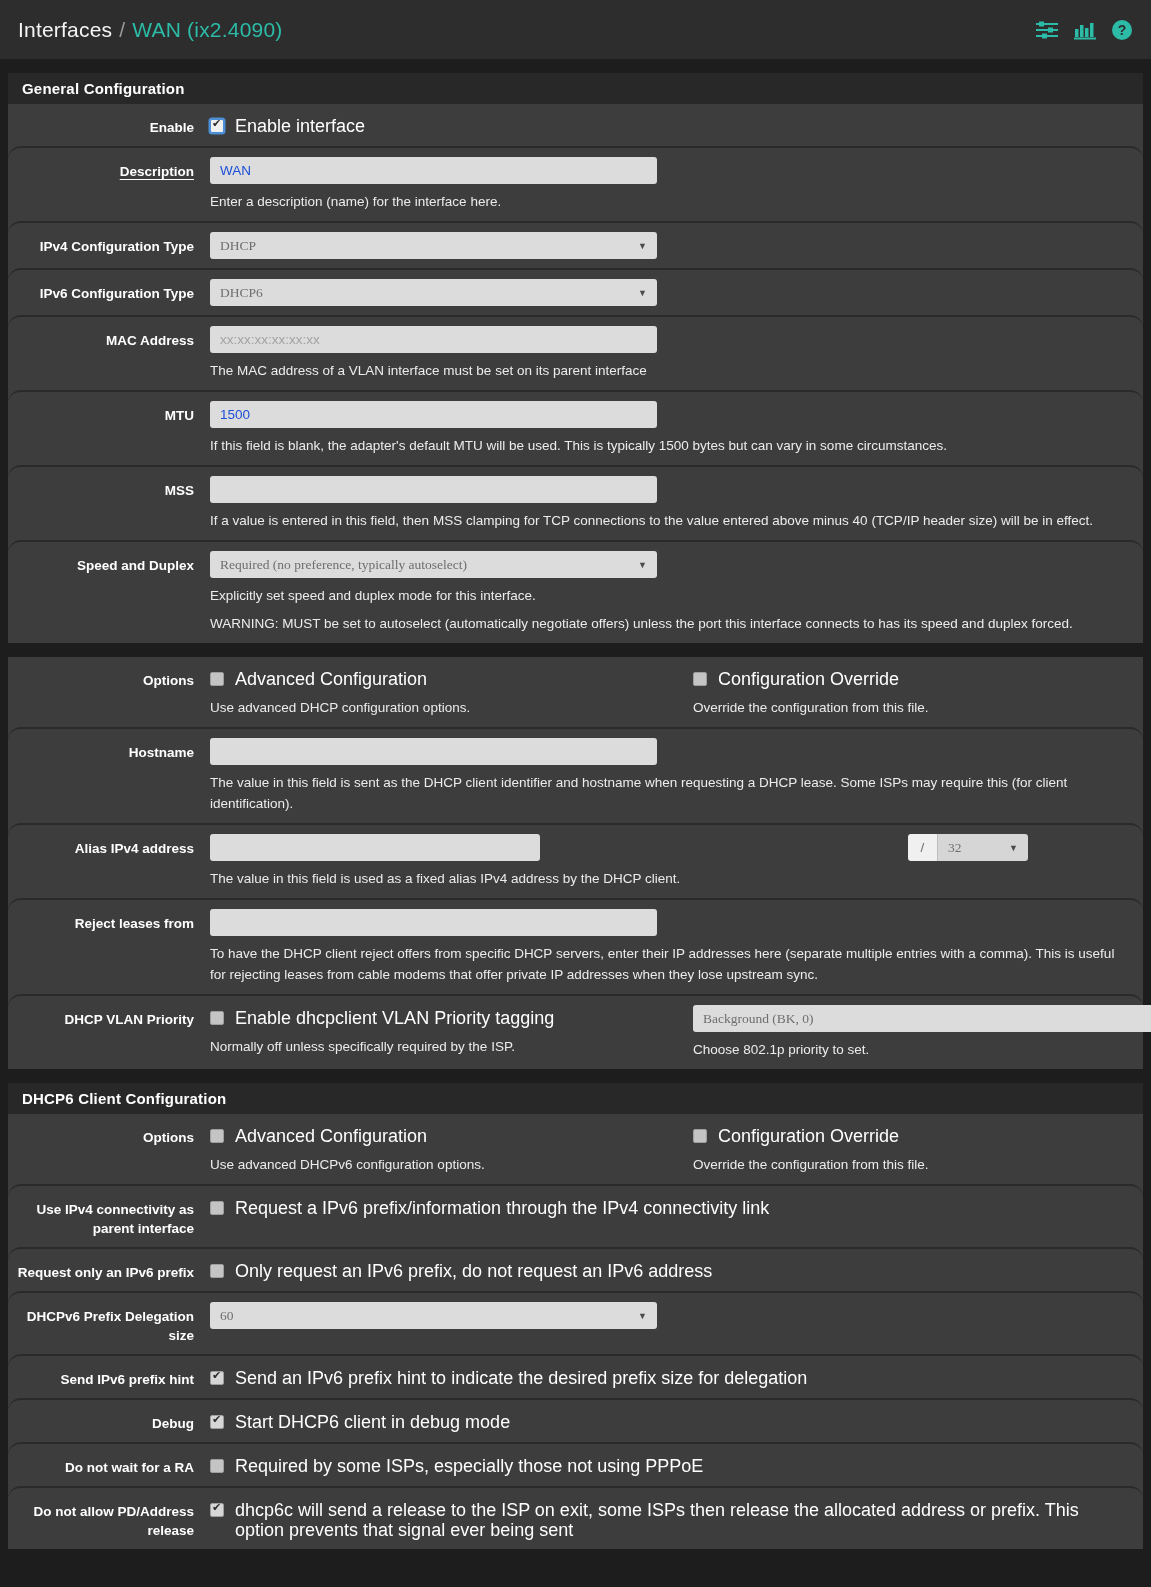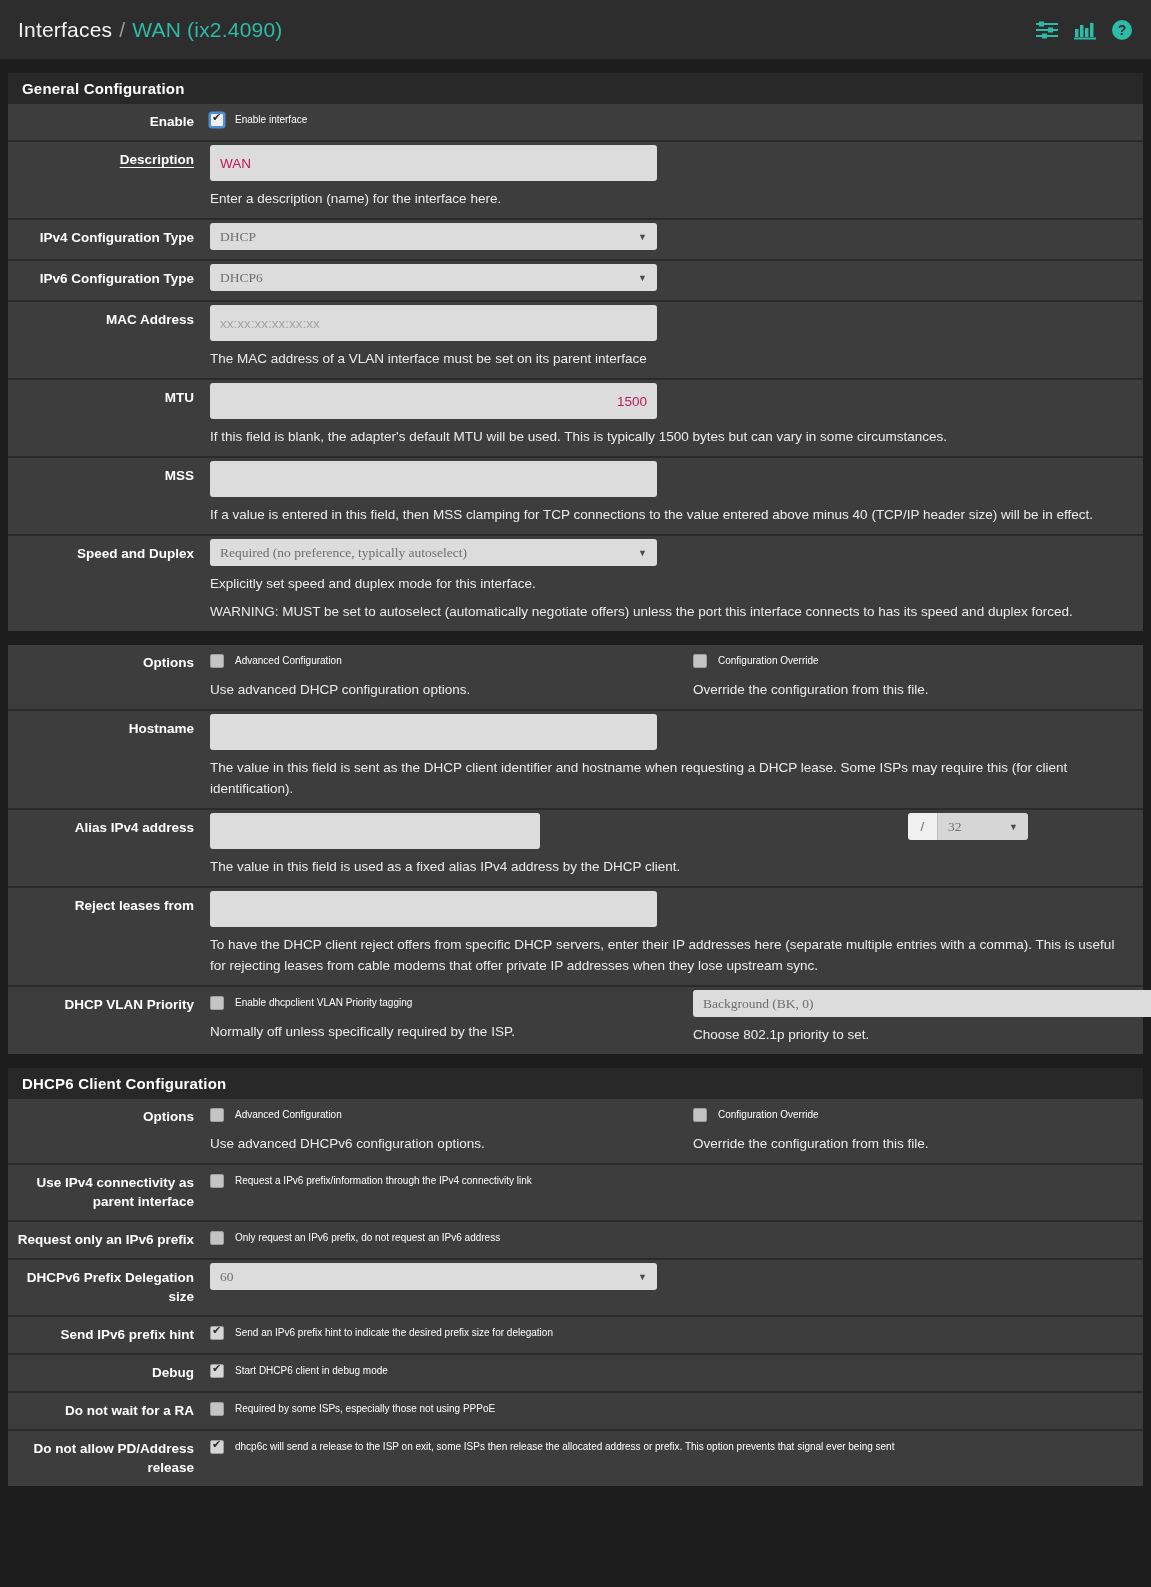--- a/index.html
+++ b/index.html
@@ -17,48 +17,48 @@
   .crumb .sep{color:#9a9a9a;padding:0 7px;}
   .crumb .sub{color:#2bbba7;}
   .topbar-icons{display:flex;align-items:center;gap:14px;}
   .tb-icon{display:inline-flex;cursor:pointer;}
   
   .panel{margin:14px 8px 0;background:#3d3d3d;}
   .panel-header{
     background:#282828;color:#fff;font-weight:bold;font-size:15px;
     padding:7px 14px;letter-spacing:.2px;
   }
-  .row{display:flex;padding:3px 14px 9px 0;}
+  .row{display:flex;padding:9px 14px 9px 0;border-radius:13px;}
   .row + .row{border-top:2px solid #2a2a2a;}
   .row-label{
     width:186px;flex-shrink:0;text-align:right;color:#ffffff;font-weight:bold;
     font-size:13.5px;line-height:19px;padding-top:5px;
   }
   .row-label.underline{text-decoration:underline;text-underline-offset:3px;}
   .row-content{margin-left:16px;flex:1;position:relative;display:flex;}
   .col{flex:1;min-width:0;}
   .col-fixed{flex:0 0 483px;width:483px;}
   .col2{flex:0 0 442px;width:442px;}
   
   .fi-input{
-    display:block;background:#dcdcdc;border:0;border-radius:3px;height:36px;
-    padding:0 10px;color:#be185d;font-size:13.5px;box-sizing:border-box;
+    display:block;background:#dcdcdc;border:0;border-radius:3px;height:27px;
+    padding:0 10px;color:#1d4ed8;font-size:13.5px;box-sizing:border-box;
     font-family:"Liberation Sans",sans-serif;outline:none;
   }
   .fi-input::placeholder{color:#a3a3a3;}
   .fi-select{
     background:#dcdcdc;border-radius:3px;height:27px;display:flex;
     align-items:center;justify-content:space-between;padding:0 10px;
     box-sizing:border-box;color:#6e6e6e;font-size:13.5px;cursor:pointer;font-family:Liberation Serif, serif;
   }
   .sel-arrow{font-size:9px;color:#4a4a4a;margin-left:8px;}
   .fi-help{color:#ececec;font-size:13.5px;line-height:21px;margin-top:7px;}
   .fi-check{display:flex;align-items:flex-start;padding-top:3px;cursor:pointer;}
   .fi-check + .fi-help{margin-top:8px;}
-  .check-label{color:#ffffff;font-size:10px;line-height:20px;}
+  .check-label{color:#ffffff;font-size:18px;line-height:20px;}
   .box{
     width:14px;height:14px;background:#c4c4c4;border-radius:2px;flex-shrink:0;
     margin:3px 11px 0 0;position:relative;border:1px solid #9e9e9e;box-sizing:border-box;
   }
   .box.checked{background:#d6d6d6;}
   .box.checked::after{
     content:"\2714";position:absolute;top:-3px;left:1px;font-size:11px;color:#2d2d2d;
   }
   .box.focused{border:1px solid #4c8fd6;box-shadow:0 0 0 1.5px #4c8fd6;background:#f0f0f0;}
   .fi-cidr{position:absolute;top:0;display:flex;}
@@ -160,21 +160,21 @@
           <div class="col">
             <input class="fi-input" type="text" placeholder="xx:xx:xx:xx:xx:xx" style="width: 447px;">
             <div class="fi-help">The MAC address of a VLAN interface must be set on its parent interface</div>
           </div>
         </div>
       </div>
       <div class="row">
         <div class="row-label">MTU</div>
         <div class="row-content">
           <div class="col">
-            <input class="fi-input" type="text" placeholder="" value="1500" style="width: 447px; text-align: right;">
+            <input class="fi-input" type="text" placeholder="" value="1500" style="width: 447px;">
             <div class="fi-help">If this field is blank, the adapter's default MTU will be used. This is typically 1500 bytes but can vary in some circumstances.</div>
           </div>
         </div>
       </div>
       <div class="row">
         <div class="row-label">MSS</div>
         <div class="row-content">
           <div class="col">
             <input class="fi-input" type="text" placeholder="" value="" style="width: 447px;">
             <div class="fi-help">If a value is entered in this field, then MSS clamping for TCP connections to the value entered above minus 40 (TCP/IP header size) will be in effect.</div>

